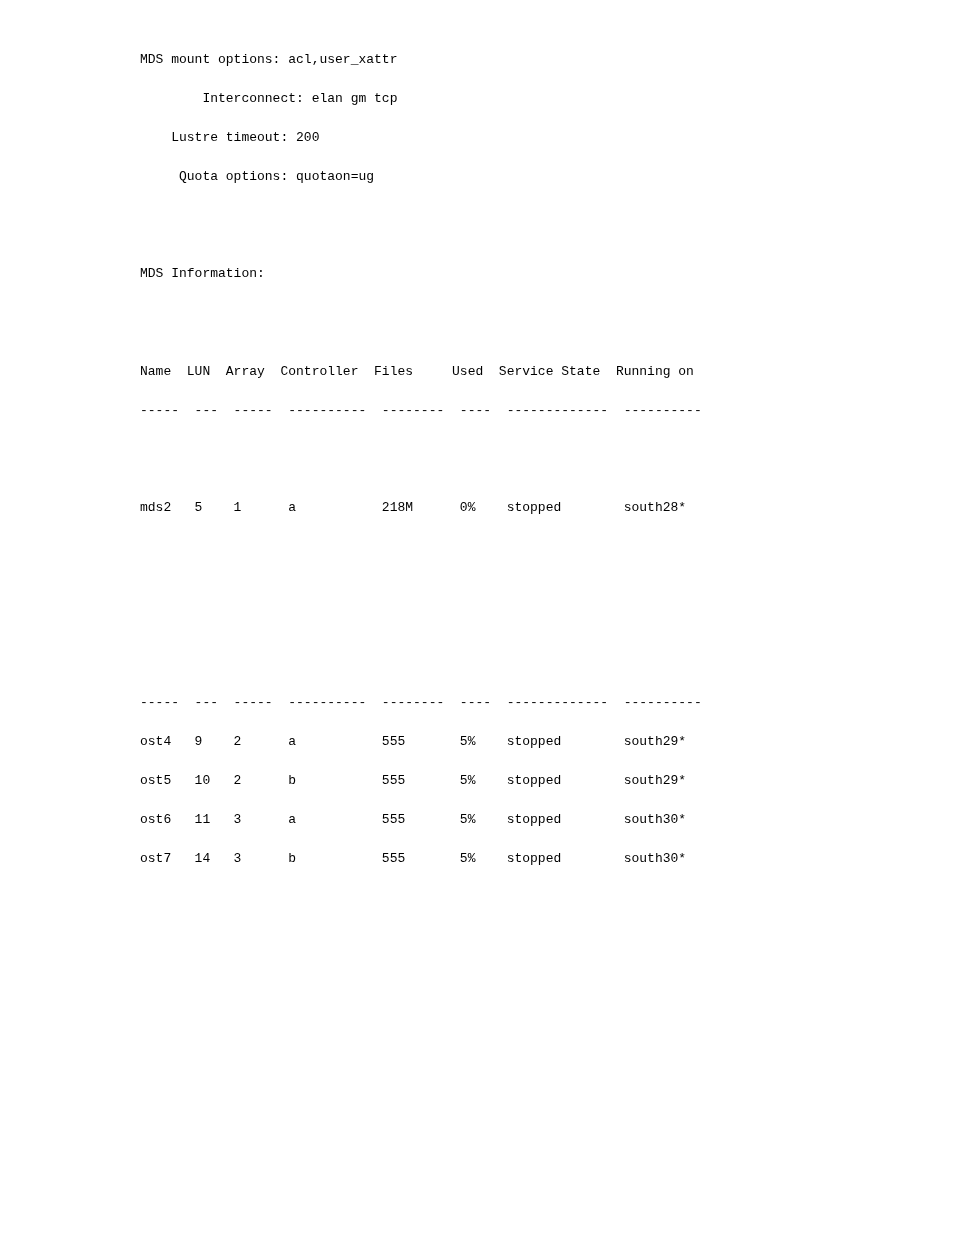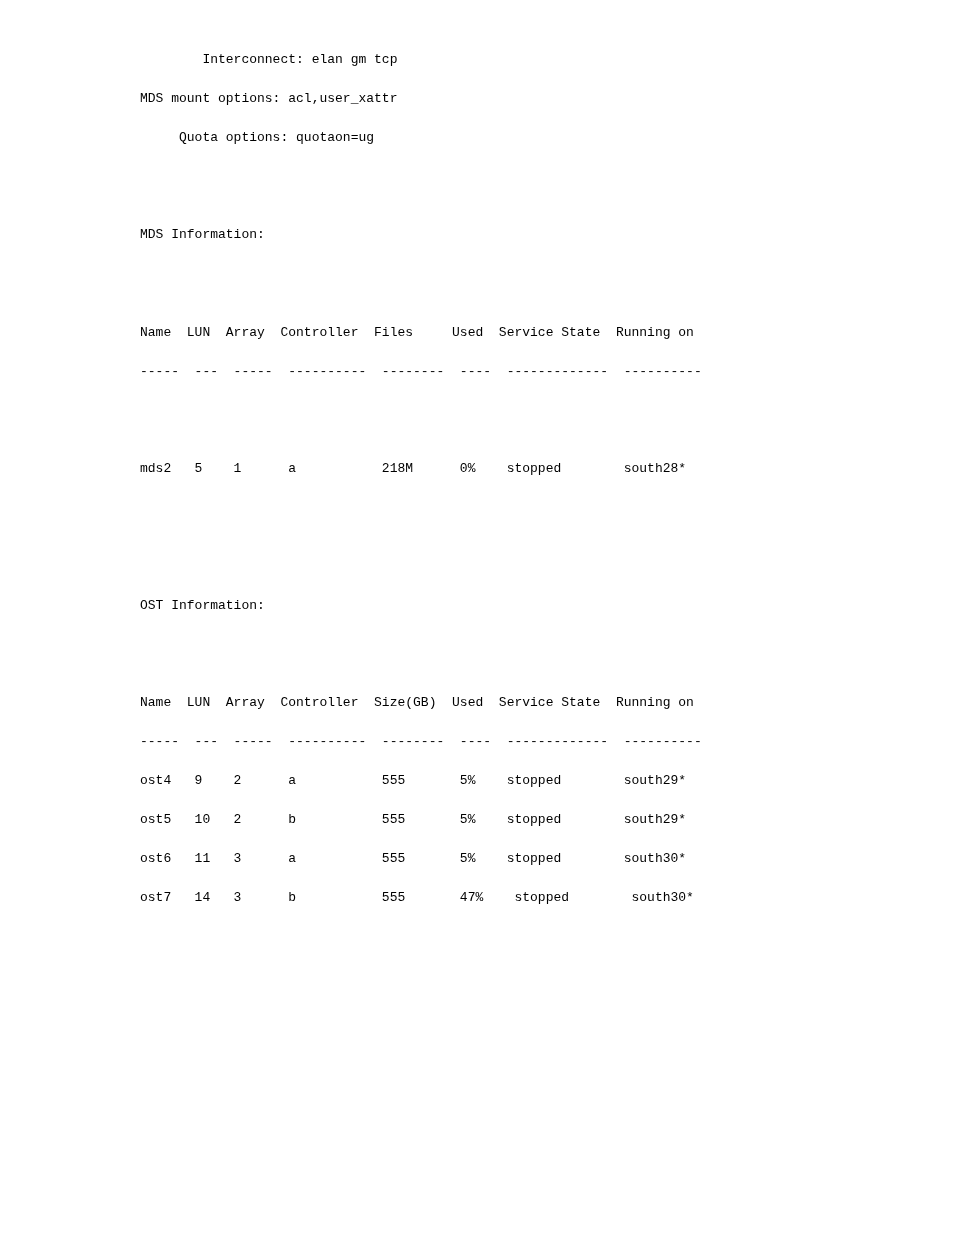--- a/index.html
+++ b/index.html
@@ -30,45 +30,44 @@
       line-height: 1.5;
       white-space: pre;
       color: #000;
     }
   </style>
 </head>
 <body>
 
 <div class="page-container">
   <div class="terminal-content">
+<div><span>MDS mount options: acl,user_xattr</span></div>
 <div><span>        Interconnect: elan gm tcp</span></div>
-<div><span>MDS mount options: acl,user_xattr</span></div>
+<div><span>    Lustre timeout: 200</span></div>
 <div><span>     Quota options: quotaon=ug</span></div>
 
 <div><span> </span></div>
 <div><span>MDS Information:</span></div>
 
 <div><span> </span></div>
 <div><span>Name  LUN  Array  Controller  Files     Used  Service State  Running on</span></div>
 <div><span>-----  ---  -----  ----------  --------  ----  -------------  ----------</span></div>
 
 <div><span> </span></div>
 <div><span>mds2   5    1      a           218M      0%    stopped        south28*</span></div>
 
 <div><span> </span></div>
 <div><span> </span></div>
-<div><span>OST Information:</span></div>
 
 <div><span> </span></div>
-<div><span>Name  LUN  Array  Controller  Size(GB)  Used  Service State  Running on</span></div>
 <div><span>-----  ---  -----  ----------  --------  ----  -------------  ----------</span></div>
 <div><span>ost4   9    2      a           555       5%    stopped        south29*</span></div>
 <div><span>ost5   10   2      b           555       5%    stopped        south29*</span></div>
 <div><span>ost6   11   3      a           555       5%    stopped        south30*</span></div>
-<div><span>ost7   14   3      b           555       47%    stopped        south30*</span></div>
+<div><span>ost7   14   3      b           555       5%    stopped        south30*</span></div>
 
 <div><span> </span></div>
 <div><span> </span></div>
 
 <div><span> </span></div>
   </div>
 
 </div>
 
 </body></html>

